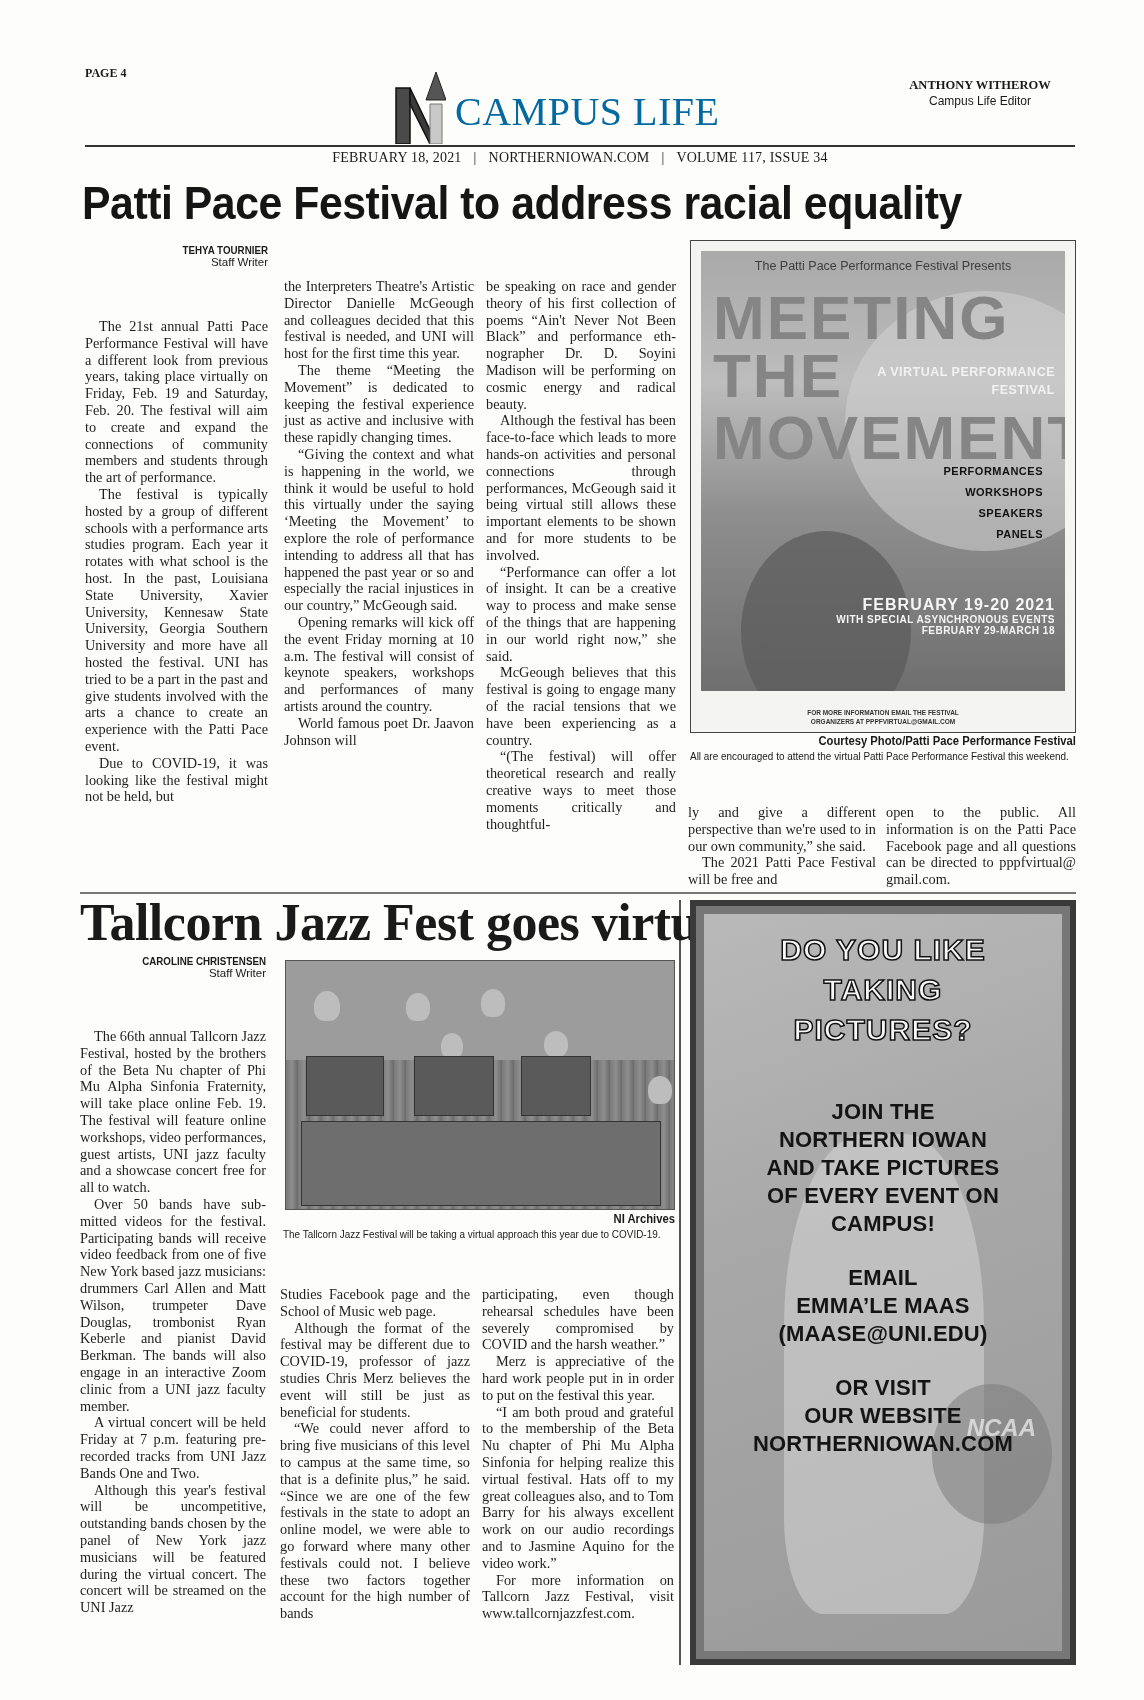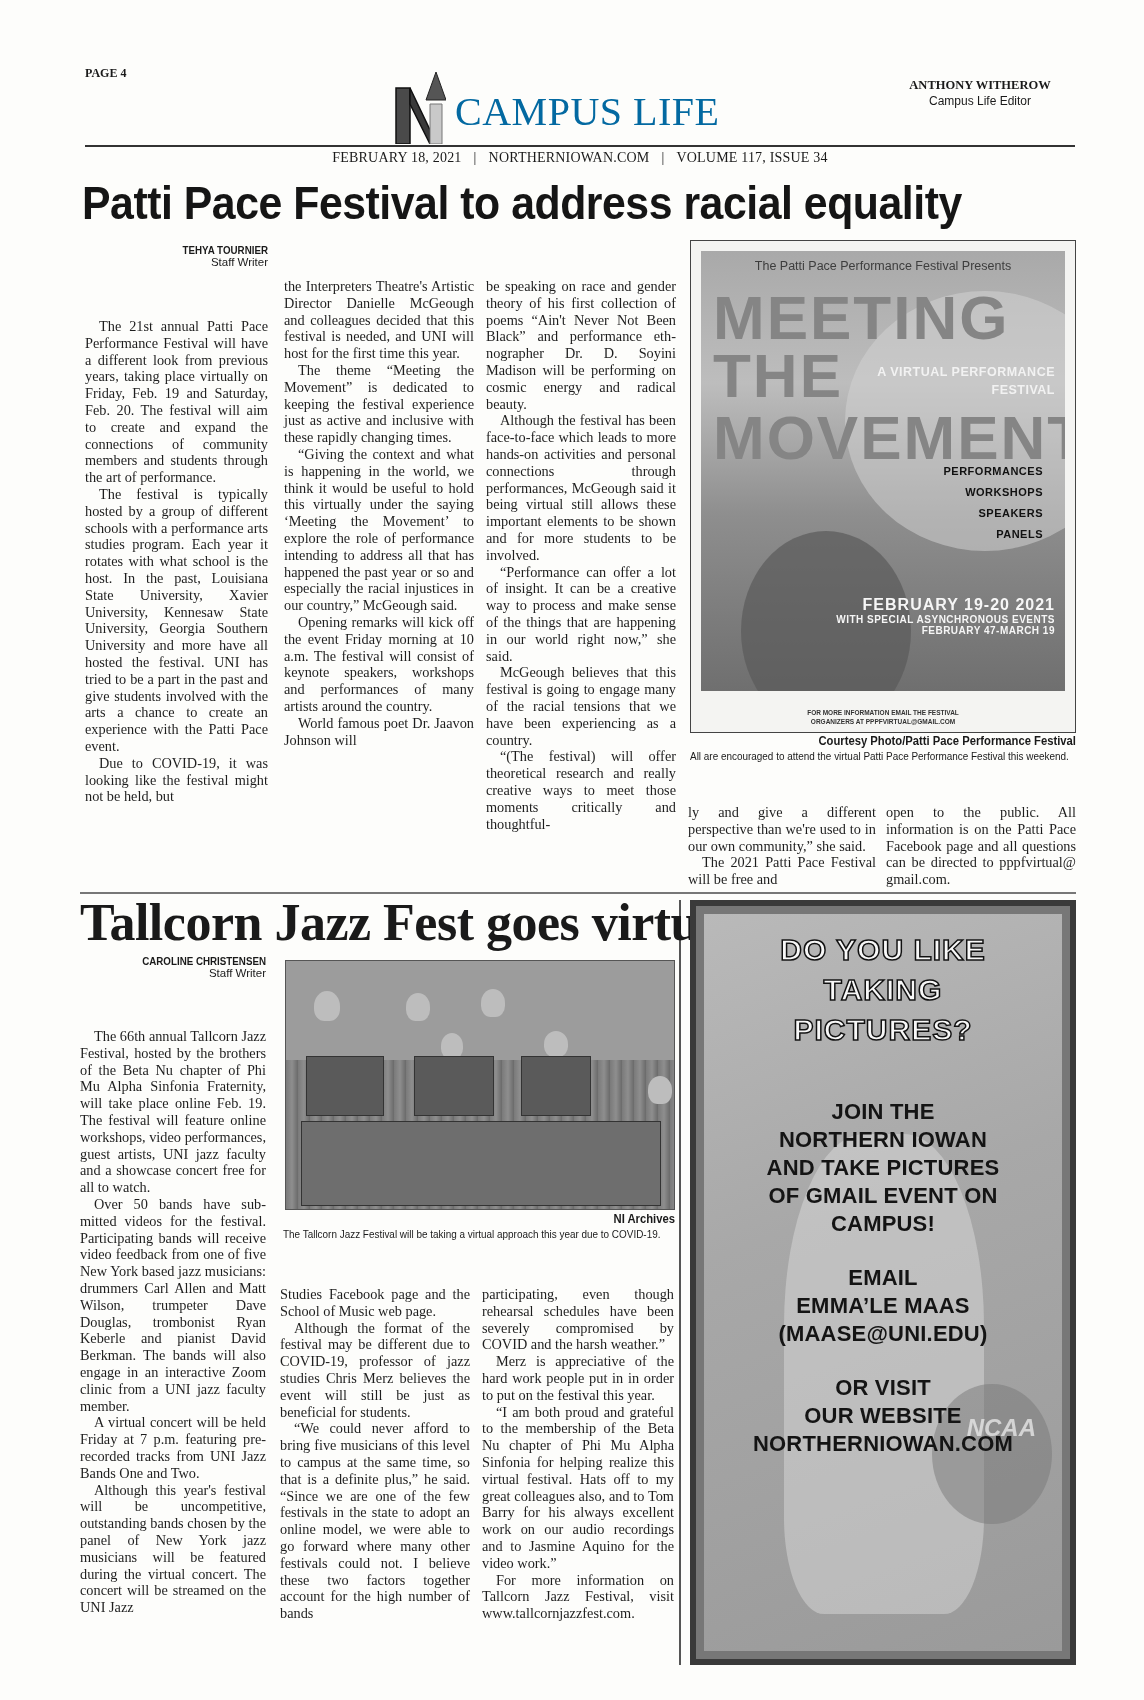--- a/index.html
+++ b/index.html
@@ -113,21 +113,21 @@
     </div>
     <div class="poster-list">
       <div>PERFORMANCES</div>
       <div>WORKSHOPS</div>
       <div>SPEAKERS</div>
       <div>PANELS</div>
     </div>
     <div class="poster-dates">
       <div class="d1">FEBRUARY 19-20 2021</div>
       <div class="d2">WITH SPECIAL ASYNCHRONOUS EVENTS</div>
-      <div class="d3">FEBRUARY 47-MARCH 19</div>
+      <div class="d3">FEBRUARY 29-MARCH 18</div>
     </div>
   </div>
   <div class="poster-foot">
     <div>FOR MORE INFORMATION EMAIL THE FESTIVAL</div>
     <div>ORGANIZERS AT PPPFVIRTUAL@GMAIL.COM</div>
   </div>
 </div>
 
 <div class="abs credit" style="left:690px; top:734px; width:386px;">Courtesy Photo/Patti Pace Performance Festival</div>
 <div class="abs cutline" style="left:690px; top:750px;">All are encouraged to attend the virtual Patti Pace Performance Festival this weekend.</div>
@@ -198,21 +198,21 @@
     <div style="position:relative;margin-top:12px;">
       <div class="ad-outline">
         <div>DO YOU LIKE</div>
         <div>TAKING</div>
         <div>PICTURES?</div>
       </div>
       <div class="ad-body" style="margin-top:48px;">
         <div>JOIN THE</div>
         <div>NORTHERN IOWAN</div>
         <div>AND TAKE PICTURES</div>
-        <div>OF GMAIL EVENT ON</div>
+        <div>OF EVERY EVENT ON</div>
         <div>CAMPUS!</div>
       </div>
       <div class="ad-body" style="margin-top:26px;">
         <div>EMAIL</div>
         <div>EMMA’LE MAAS</div>
         <div>(MAASE@UNI.EDU)</div>
       </div>
       <div class="ad-body" style="margin-top:26px;">
         <div>OR VISIT</div>
         <div>OUR WEBSITE</div>

